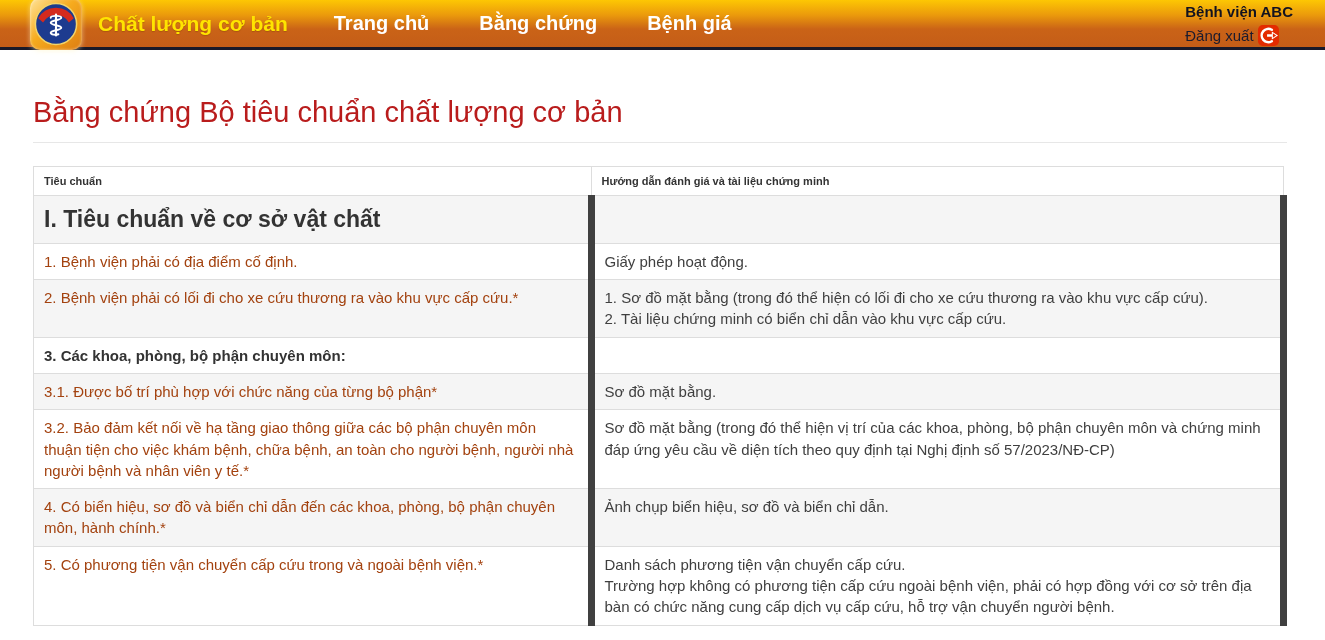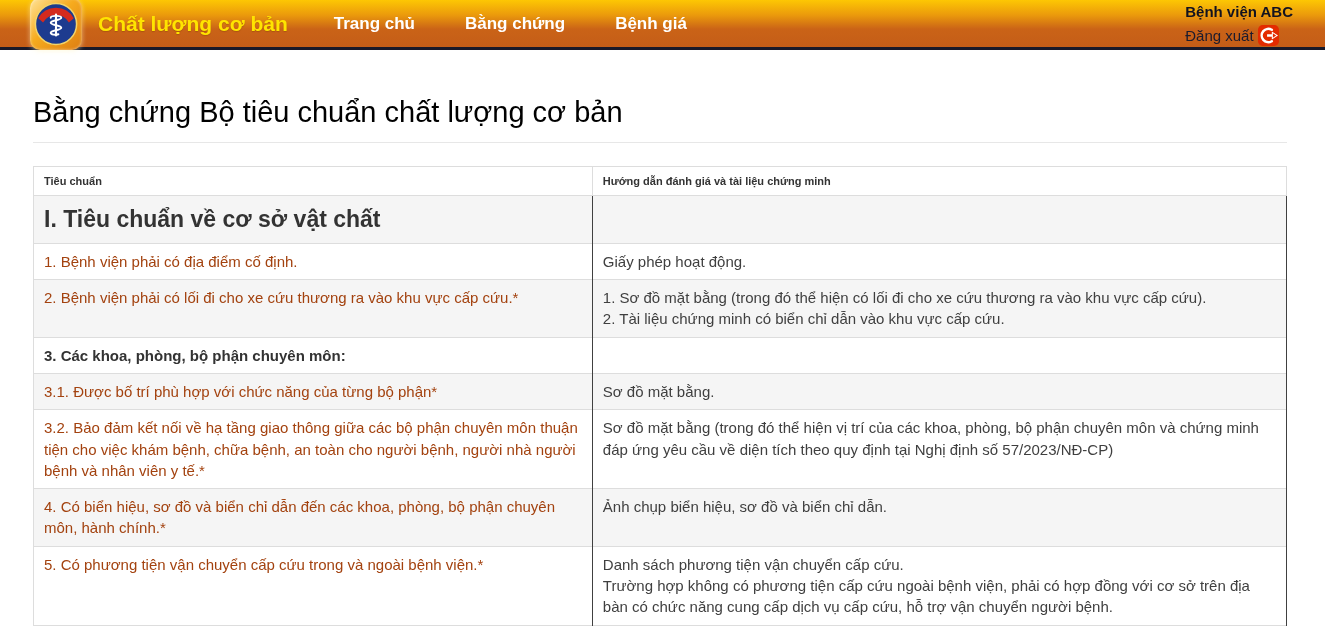--- a/index.html
+++ b/index.html
@@ -37,21 +37,21 @@
     font-weight: bold;
     text-shadow: 0 1px 1px rgba(120,60,0,0.35);
     margin-right: 46px;
     text-decoration: none;
     white-space: nowrap;
   }
   .nav { display: flex; gap: 50px; align-items: center; }
   .nav a {
     color: #ffffff;
     font-weight: bold;
-    font-size: 17px;
+    font-size: 20px;
     text-decoration: none;
     white-space: nowrap;
   }
   .topbar-right {
     margin-left: auto;
     text-align: left;
     line-height: 1.55;
     padding-right: 12px;
   }
   .hospital-name {
@@ -68,21 +68,21 @@
     text-decoration: none;
   }
   .logout-link svg { display: block; }
 
   
   .container { padding: 0 38px 0 33px; }
   .page-title {
     margin: 46px 0 13px 0;
     font-size: 29px;
     font-weight: normal;
-    color: #000000;
+    color: #b91c1c;
   }
   .title-rule {
     border: none;
     border-top: 1px solid #e7e7e7;
     margin: 0 0 23px 0;
   }
 
   
   table.standards {
     width: 100%;
@@ -94,21 +94,21 @@
     font-weight: bold;
     color: #333333;
     padding: 8px 10px;
     border: 1px solid #dddddd;
     background: #ffffff;
     font-size: 11px;
   }
   table.standards td {
     padding: 7px 10px;
     border-left: 1px solid #dddddd;
-    border-right: 1px solid #404040;
+    border-right: 7px solid #404040;
     border-top: 1px solid #dddddd;
     vertical-align: top;
     line-height: 1.42;
     font-size: 15px;
   }
   table.standards col.col-criterion { width: 44.6%; }
   tbody tr:nth-child(odd) td { background: #f5f5f5; }
   tbody tr:nth-child(even) td { background: #ffffff; }
 
   td.cell-criterion a {

